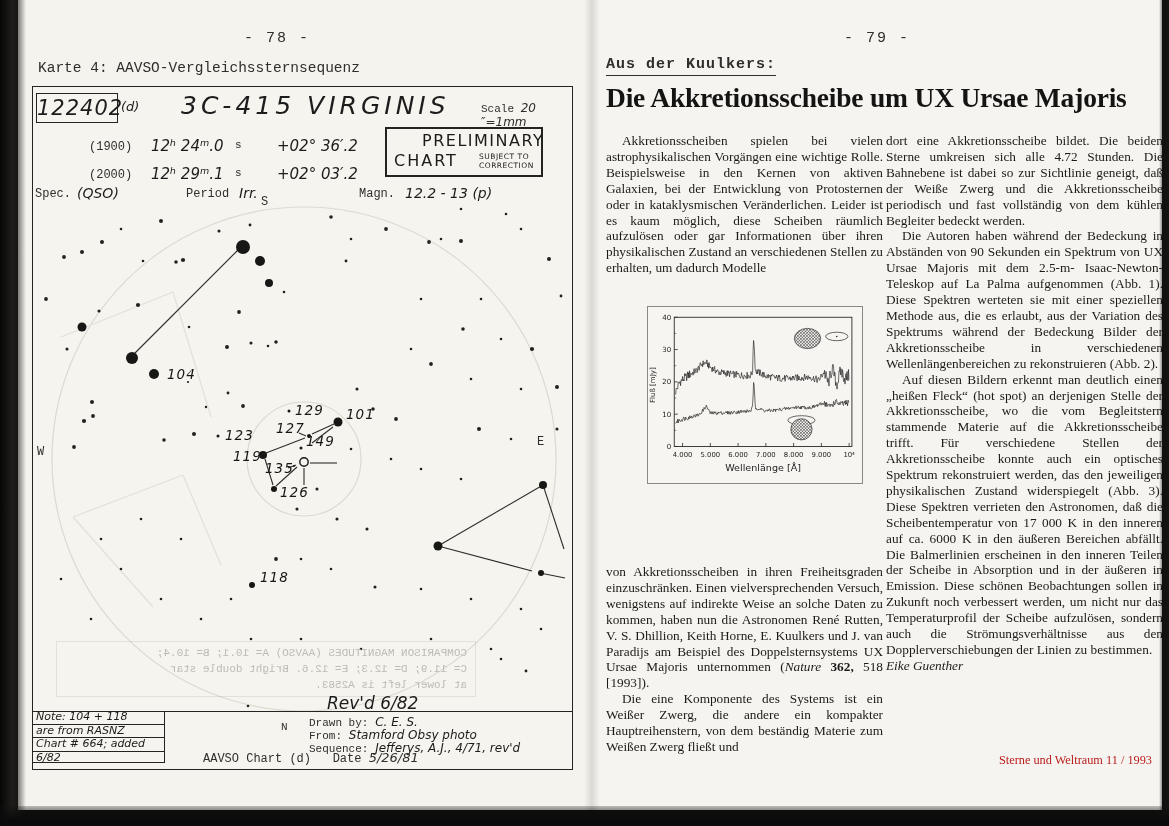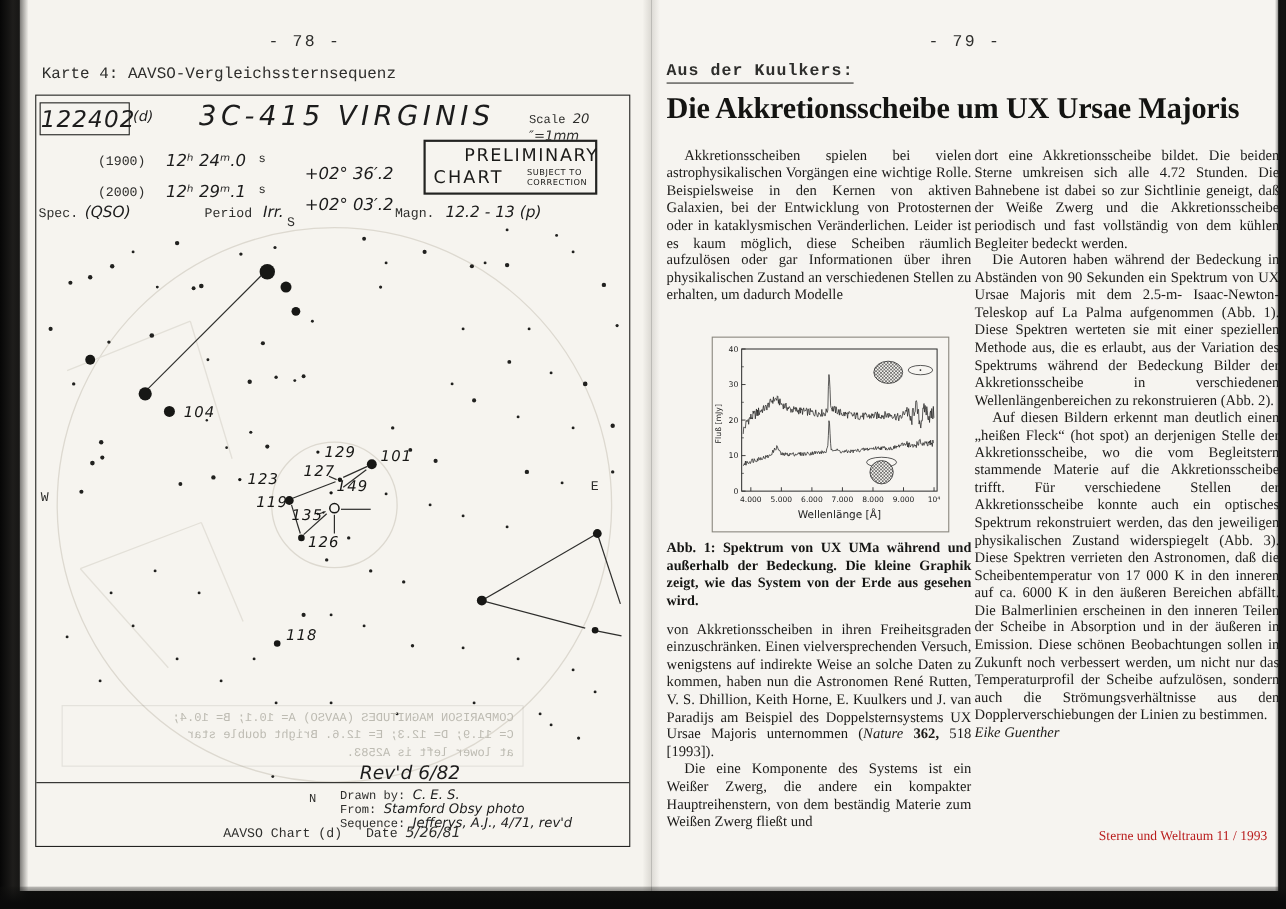--- a/index.html
+++ b/index.html
@@ -18,21 +18,21 @@
   .chart-box svg.starfield{position:absolute;left:0;top:0;}
   .id-box{position:absolute;left:3px;top:6px;width:80px;height:28px;border:1.6px solid #232321;
           font-size:21px;text-align:center;line-height:28px;letter-spacing:1px;}
   .id-suffix{position:absolute;left:88px;top:12px;font-size:13px;}
   .chart-title{position:absolute;left:148px;top:4px;font-size:25px;letter-spacing:4px;}
   .scale-line{position:absolute;left:448px;top:14px;font-size:11px;}
   .coord-row{position:absolute;left:0;width:100%;height:22px;font-size:14px;}
   .coord-row .epoch{position:absolute;left:56px;top:3px;font-size:12px;}
   .coord-row .ra{position:absolute;left:118px;top:0;font-size:15px;}
   .coord-row .sec{position:absolute;left:202px;top:2px;font-size:11px;}
-  .coord-row .dec{position:absolute;left:244px;top:0;font-size:15px;margin-top:12px;}
+  .coord-row .dec{position:absolute;left:244px;top:0;font-size:15px;}
   .prelim{position:absolute;left:352px;top:40px;width:154px;height:46px;border:2px solid #232321;background:#f6f4ef;
           font-family:"DejaVu Sans",sans-serif;color:#1a1a18;}
   .prelim .w1{position:absolute;left:7px;top:2px;font-size:16px;letter-spacing:1.5px;margin-left:28px;}
   .prelim .row2{position:absolute;left:7px;top:22px;font-size:16px;letter-spacing:2px;}
   .prelim .subs{position:absolute;left:92px;top:23px;font-size:7.5px;line-height:9px;letter-spacing:.5px;}
   .spec-row{position:absolute;top:100px;left:0;width:100%;font-size:12px;}
   .spec-row .m{position:absolute;font-size:12px;}
   .spec-row .h{position:absolute;font-size:14px;}
   .cardinal{position:absolute;font-size:12px;}
   .bleed{position:absolute;left:23px;top:554px;width:420px;height:56px;transform:scaleX(-1);
@@ -285,20 +285,26 @@
 
       <div class="bleed">
         <div>COMPARISON MAGNITUDES (AAVSO) A= 10.1; B= 10.4;</div>
         <div>C= 11.9; D= 12.3; E= 12.6. Bright double star</div>
         <div>at lower left is A2583.</div>
       </div>
 
       <div class="revd hand">Rev'd 6/82</div>
 
       <div class="foot-divider"></div>
+      <div class="note-box">
+        <div class="nrow hand">Note: 104 + 118</div>
+        <div class="nrow hand">are from RASNZ</div>
+        <div class="nrow hand">Chart # 664; added</div>
+        <div class="nrow hand">6/82</div>
+      </div>
       <div class="n-label mono">N</div>
 
       <div class="credit" style="top:628px;">
         <span class="mono">Drawn by:</span>
         <span class="h hand">C. E. S.</span>
       </div>
       <div class="credit" style="top:641px;">
         <span class="mono">From:</span>
         <span class="h hand">Stamford Obsy photo</span>
       </div>
@@ -373,21 +379,20 @@
           <circle cx="187" cy="29" r="0.8" fill="#2b2b2b"></circle>
         </g>
         <g>
           <ellipse cx="152" cy="112" rx="13.5" ry="4.5" fill="none" stroke="#2b2b2b" stroke-width="0.7"></ellipse>
           <circle cx="152" cy="121" r="10.5" fill="#f7f5f1" stroke="#2b2b2b" stroke-width="0.7"></circle>
           <circle cx="152" cy="121" r="10.5" fill="url(#xh)"></circle>
         </g>
       </svg>
     </div>
 
-    <div class="fig-caption">Abb. 1: Spektrum von UX UMa während und außerhalb der Bedeckung. Die kleine Graphik zeigt, wie das System von der Erde aus gesehen wird.</div>
 
     <div class="col col1-p23">
       <p><span>von Akkretionsscheiben in ihren Freiheitsgraden einzuschränken. Einen vielversprechenden Versuch, wenigstens auf indirekte Weise an solche Daten zu kommen, haben nun die Astronomen René Rutten, V. S. Dhillion, Keith Horne, E. Kuulkers und J. van Paradijs am Beispiel des Doppelsternsystems UX Ursae Majoris unternommen (</span><i>Nature</i><b> 362, </b><span>518 [1993]).</span></p>
       <p class="ind">Die eine Komponente des Systems ist ein Weißer Zwerg, die andere ein kompakter Hauptreihenstern, von dem beständig Materie zum Weißen Zwerg fließt und</p>
     </div>
 
     <div class="col col2">
       <p>dort eine Akkretionsscheibe bildet. Die beiden Sterne umkreisen sich alle 4.72 Stunden. Die Bahnebene ist dabei so zur Sichtlinie geneigt, daß der Weiße Zwerg und die Akkretionsscheibe periodisch und fast vollständig von dem kühlen Begleiter bedeckt werden.</p>
       <p class="ind">Die Autoren haben während der Bedeckung in Abständen von 90 Sekunden ein Spektrum von UX Ursae Majoris mit dem 2.5-m- Isaac-Newton-Teleskop auf La Palma aufgenommen (Abb. 1). Diese Spektren werteten sie mit einer speziellen Methode aus, die es erlaubt, aus der Variation des Spektrums während der Bedeckung Bilder der Akkretionsscheibe in verschiedenen Wellenlängenbereichen zu rekonstruieren (Abb. 2).</p>
       <p class="ind">Auf diesen Bildern erkennt man deutlich einen „heißen Fleck“ (hot spot) an derjenigen Stelle der Akkretionsscheibe, wo die vom Begleitstern stammende Materie auf die Akkretionsscheibe trifft. Für verschiedene Stellen der Akkretionsscheibe konnte auch ein optisches Spektrum rekonstruiert werden, das den jeweiligen physikalischen Zustand widerspiegelt (Abb. 3). Diese Spektren verrieten den Astronomen, daß die Scheibentemperatur von 17 000 K in den inneren auf ca. 6000 K in den äußeren Bereichen abfällt. Die Balmerlinien erscheinen in den inneren Teilen der Scheibe in Absorption und in der äußeren in Emission. Diese schönen Beobachtungen sollen in Zukunft noch verbessert werden, um nicht nur das Temperaturprofil der Scheibe aufzulösen, sondern auch die Strömungsverhältnisse aus den Dopplerverschiebungen der Linien zu bestimmen.</p>

